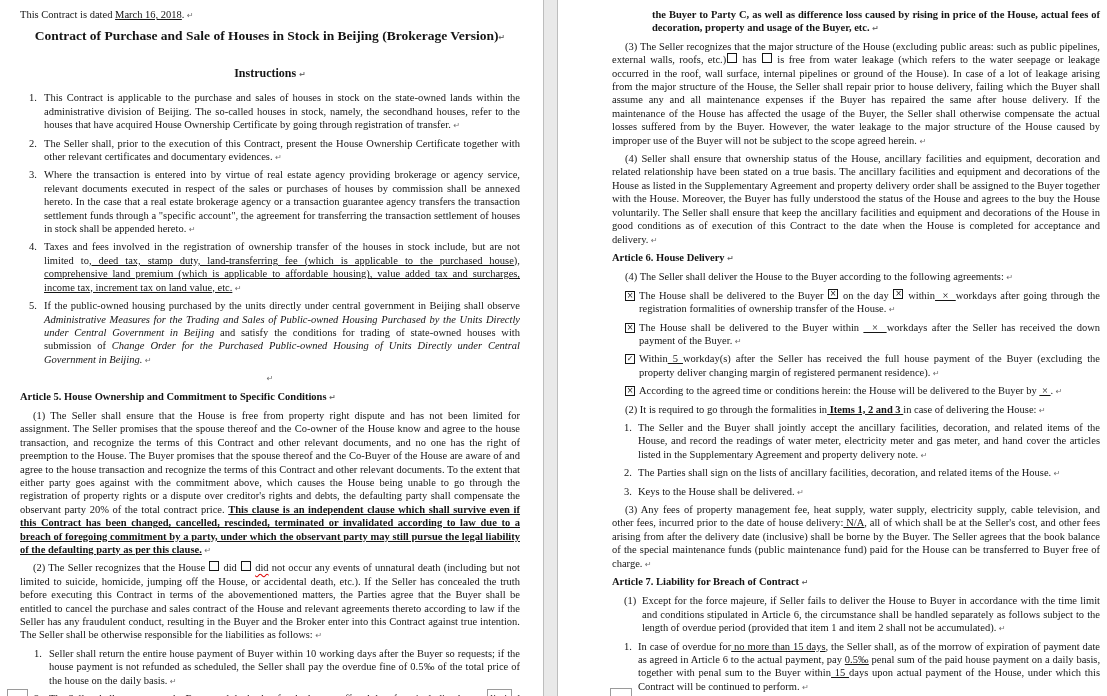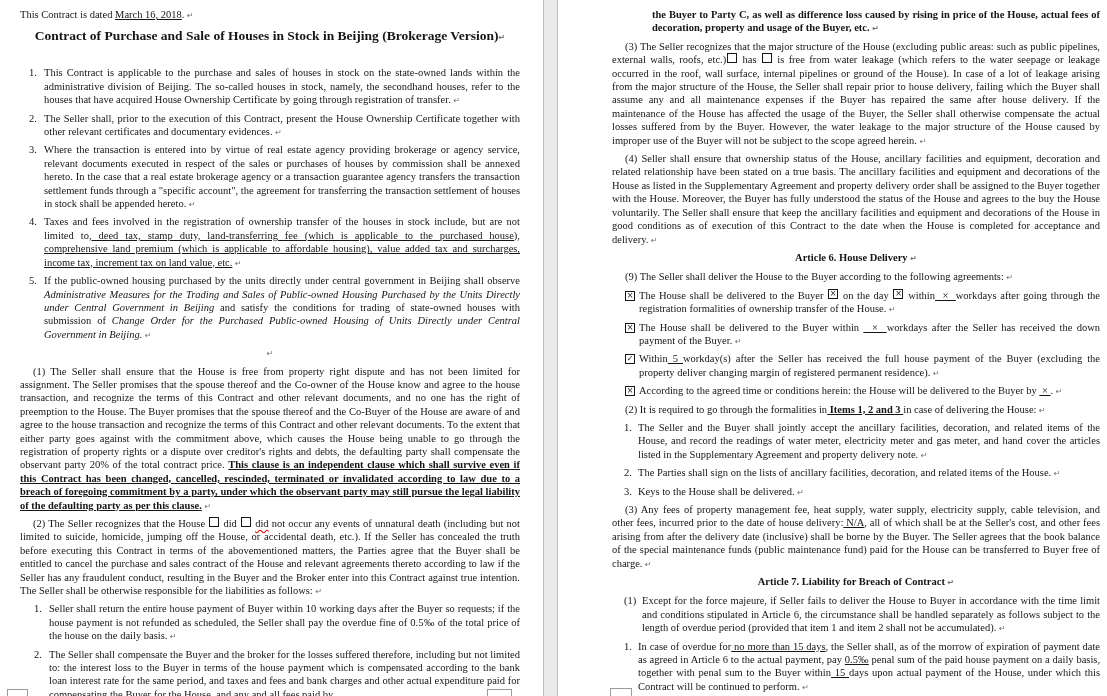--- a/index.html
+++ b/index.html
@@ -18,21 +18,21 @@
   .page-right .page-body{padding:0 7px 0 54px;}
   .page-gap{
     position:absolute;top:0;left:543px;width:15px;height:696px;
     background:#e9e9e9;border-left:1px solid #bdbdbd;border-right:1px solid #bdbdbd;
     box-sizing:border-box;
   }
   .blk{margin:0 0 4px 0;text-align:justify;}
   .plain{text-align:left;}
   .title{text-align:center;font-weight:bold;font-size:13.5px;line-height:17px;margin:5px 0 20px 0;}
   .subtitle{text-align:center;font-weight:bold;font-size:12px;line-height:15px;margin:0 0 9px 0;}
-  .h{font-weight:bold;text-align:center;margin:1px 0 5px 0;}
+  .h{font-weight:bold;text-align:left;margin:1px 0 5px 0;}
   .ind{text-indent:13px;}
   .cont{padding-left:40px;font-weight:bold;}
   .emptyc{text-align:center;}
   .li1{position:relative;margin-left:9px;padding-left:15px;}
   .li2{position:relative;margin-left:14px;padding-left:15px;}
   .cbli{position:relative;margin-left:12px;padding-left:15px;}
   .num2{position:relative;margin-left:12px;padding-left:14px;}
   .par{position:relative;margin-left:12px;padding-left:18px;}
   .mk{position:absolute;left:0;top:0;}
   .u{text-decoration:underline;text-underline-offset:1px;}
@@ -49,42 +49,44 @@
   .crop{position:absolute;box-sizing:border-box;
     border-top:1px solid #9a9a9a;border-left:1px solid #9a9a9a;border-right:1px solid #9a9a9a;}
 </style>
 </head>
 <body>
 
 <div class="page page-left">
   <div class="page-body">
       <div class="blk plain"><span class="">This Contract is dated </span><span class="u">March 16, 2018</span><span class="">. </span><span class="mark">↵</span></div>
       <div class="blk title"><span class="">Contract of Purchase and Sale of Houses in Stock in Beijing (Brokerage Version)</span><span class="mark">↵</span></div>
+      <div class="blk subtitle"><span class="">Instructions </span><span class="mark">↵</span></div>
       <div class="blk li1"><span class="mk">1.</span><span class="">This Contract is applicable to the purchase and sales of houses in stock on the state-owned lands within the administrative division of Beijing. The so-called houses in stock, namely, the secondhand houses, refer to the houses that have acquired House Ownership Certificate by going through registration of transfer. </span><span class="mark">↵</span></div>
       <div class="blk li1"><span class="mk">2.</span><span class="">The Seller shall, prior to the execution of this Contract, present the House Ownership Certificate together with other relevant certificates and documentary evidences. </span><span class="mark">↵</span></div>
       <div class="blk li1"><span class="mk">3.</span><span class="">Where the transaction is entered into by virtue of real estate agency providing brokerage or agency service, relevant documents executed in respect of the sales or purchases of houses by commission shall be annexed hereto. In the case that a real estate brokerage agency or a transaction guarantee agency transfers the transaction settlement funds through a "specific account", the agreement for transferring the transaction settlement of houses in stock shall be appended hereto. </span><span class="mark">↵</span></div>
       <div class="blk li1"><span class="mk">4.</span><span class="">Taxes and fees involved in the registration of ownership transfer of the houses in stock include, but are not limited to,</span><span class="u"> deed tax, stamp duty, land-transferring fee (which is applicable to the purchased house), comprehensive land premium (which is applicable to affordable housing), value added tax and surcharges, income tax, increment tax on land value, etc.</span><span class=""> </span><span class="mark">↵</span></div>
       <div class="blk li1"><span class="mk">5.</span><span class="">If the public-owned housing purchased by the units directly under central government in Beijing shall observe </span><span class="i">Administrative Measures for the Trading and Sales of Public-owned Housing Purchased by the Units Directly under Central Government in Beijing</span><span class=""> and satisfy the conditions for trading of state-owned houses with submission of </span><span class="i">Change Order for the Purchased Public-owned Housing of Units Directly under Central Government in Beijing</span><span class="i">.</span><span class=""> </span><span class="mark">↵</span></div>
       <div class="blk emptyc"><span class="mark">↵</span></div>
+      <div class="blk h"><span class="">Article 5. House Ownership and Commitment to Specific Conditions </span><span class="mark">↵</span></div>
       <div class="blk ind"><span class="">(1) The Seller shall ensure that the House is free from property right dispute and has not been limited for assignment. The Seller promises that the spouse thereof and the Co-owner of the House know and agree to the house transaction, and recognize the terms of this Contract and other relevant documents, and no one has the right of preemption to the House. The Buyer promises that the spouse thereof and the Co-Buyer of the House are aware of and agree to the house transaction and recognize the terms of this Contract and other relevant documents. To the extent that either party goes against with the commitment above, which causes the House being unable to go through the registration of property rights or a dispute over creditor's rights and debts, the defaulting party shall compensate the observant party 20% of the total contract price. </span><span class="u b">This clause is an independent clause which shall survive even if this Contract has been changed, cancelled, rescinded, terminated or invalidated according to law due to a breach of foregoing commitment by a party, under which the observant party may still pursue the legal liability of the defaulting party as per this clause.</span><span class=""> </span><span class="mark">↵</span></div>
       <div class="blk ind"><span class="">(2) The Seller recognizes that the House </span><span class="cbx">×</span><span class=""> did </span><span class="cbx">✓</span><span class=""> </span><span class="sq">did</span><span class=""> not occur any events of unnatural death (including but not limited to suicide, homicide, jumping off the House, or accidental death, etc.). If the Seller has concealed the truth before executing this Contract in terms of the abovementioned matters, the Parties agree that the Buyer shall be entitled to cancel the purchase and sales contract of the House and relevant agreements thereto according to law if the Seller has any fraudulent conduct, resulting in the Buyer and the Broker enter into this Contract against true intention. The Seller shall be otherwise responsible for the liabilities as follows: </span><span class="mark">↵</span></div>
       <div class="blk li2"><span class="mk">1.</span><span class="">Seller shall return the entire house payment of Buyer within 10 working days after the Buyer so requests; if the house payment is not refunded as scheduled, the Seller shall pay the overdue fine of 0.5‰ of the total price of the house on the daily basis. </span><span class="mark">↵</span></div>
       <div class="blk li2"><span class="mk">2.</span><span class="">The Seller shall compensate the Buyer and the broker for the losses suffered therefore, including but not limited to: the interest loss to the Buyer in terms of the house payment which is compensated according to the bank loan interest rate for the same period, and taxes and fees and bank charges and other actual expenditure paid for compensating the Buyer for the House, and any and all fees paid by</span></div>
     </div>
 </div>
 
 <div class="page-gap"></div>
 
 <div class="page page-right">
   <div class="page-body">
       <div class="blk cont"><span class="">the Buyer to Party C, as well as difference loss caused by rising in price of the House, actual fees of decoration, property and usage of the Buyer, etc. </span><span class="mark">↵</span></div>
       <div class="blk ind"><span class="">(3) The Seller recognizes that the major structure of the House (excluding public areas: such as public pipelines, external walls, roofs, etc.)</span><span class="cbx">×</span><span class=""> has </span><span class="cbx">✓</span><span class=""> is free from water leakage (which refers to the water seepage or leakage occurred in the roof, wall surface, internal pipelines or ground of the House). In case of a lot of leakage arising from the major structure of the House, the Seller shall repair prior to house delivery, failing which the Buyer shall assume any and all maintenance expenses if the Buyer has repaired the same after house delivery. If the maintenance of the House has affected the usage of the Buyer, the Seller shall otherwise compensate the actual losses suffered from by the Buyer. However, the water leakage to the major structure of the House caused by improper use of the Buyer will not be subject to the scope agreed herein. </span><span class="mark">↵</span></div>
       <div class="blk ind"><span class="">(4) Seller shall ensure that ownership status of the House, ancillary facilities and equipment, decoration and related relationship have been stated on a true basis. The ancillary facilities and equipment and decorations of the House as listed in the Supplementary Agreement and property delivery order shall be assigned to the Buyer together with the House. Moreover, the Buyer has fully understood the status of the House and agrees to the buy the House voluntarily. The Seller shall ensure that keep the ancillary facilities and equipment and decorations of the House in good conditions as of execution of this Contract to the date when the House is completed for acceptance and delivery. </span><span class="mark">↵</span></div>
       <div class="blk h"><span class="">Article 6. House Delivery </span><span class="mark">↵</span></div>
-      <div class="blk ind"><span class="">(9) The Seller shall deliver the House to the Buyer according to the following agreements: </span><span class="mark">↵</span></div>
+      <div class="blk ind"><span class="">(4) The Seller shall deliver the House to the Buyer according to the following agreements: </span><span class="mark">↵</span></div>
       <div class="blk cbli"><span class="cbx mk">×</span><span class="">The House shall be delivered to the Buyer </span><span class="cbx">×</span><span class=""> on the day </span><span class="cbx">×</span><span class=""> within</span><span class="u">&nbsp;&nbsp;×&nbsp;&nbsp;</span><span class="">workdays after going through the registration formalities of ownership transfer of the House. </span><span class="mark">↵</span></div>
       <div class="blk cbli"><span class="cbx mk">×</span><span class="">The House shall be delivered to the Buyer within </span><span class="u">&nbsp;&nbsp;×&nbsp;&nbsp;</span><span class="">workdays after the Seller has received the down payment of the Buyer. </span><span class="mark">↵</span></div>
       <div class="blk cbli"><span class="cbx mk">✓</span><span class="">Within</span><span class="u">&nbsp;5&nbsp;</span><span class="">workday(s) after the Seller has received the full house payment of the Buyer (excluding the property deliver changing margin of registered permanent residence). </span><span class="mark">↵</span></div>
       <div class="blk cbli"><span class="cbx mk">×</span><span class="">According to the agreed time or conditions herein: the House will be delivered to the Buyer by </span><span class="u">&nbsp;×&nbsp;</span><span class="">. </span><span class="mark">↵</span></div>
       <div class="blk ind"><span class="">(2) It is required to go through the formalities in</span><span class="u b"> Items 1, 2 and 3 </span><span class="">in case of delivering the House: </span><span class="mark">↵</span></div>
       <div class="blk num2"><span class="mk">1.</span><span class="">The Seller and the Buyer shall jointly accept the ancillary facilities, decoration, and related items of the House, and record the readings of water meter, electricity meter and gas meter, and hand cover the articles listed in the Supplementary Agreement and property delivery note. </span><span class="mark">↵</span></div>
       <div class="blk num2"><span class="mk">2.</span><span class="">The Parties shall sign on the lists of ancillary facilities, decoration, and related items of the House. </span><span class="mark">↵</span></div>
       <div class="blk num2"><span class="mk">3.</span><span class="">Keys to the House shall be delivered. </span><span class="mark">↵</span></div>
       <div class="blk ind"><span class="">(3) Any fees of property management fee, heat supply, water supply, electricity supply, cable television, and other fees, incurred prior to the date of house delivery:</span><span class="u"> N/A</span><span class="">, all of which shall be at the Seller's cost, and other fees arising from after the delivery date (inclusive) shall be borne by the Buyer. The Seller agrees that the book balance of the special maintenance funds (public maintenance fund) paid for the House can be transferred to Buyer free of charge. </span><span class="mark">↵</span></div>
       <div class="blk h"><span class="">Article 7. Liability for Breach of Contract </span><span class="mark">↵</span></div>

